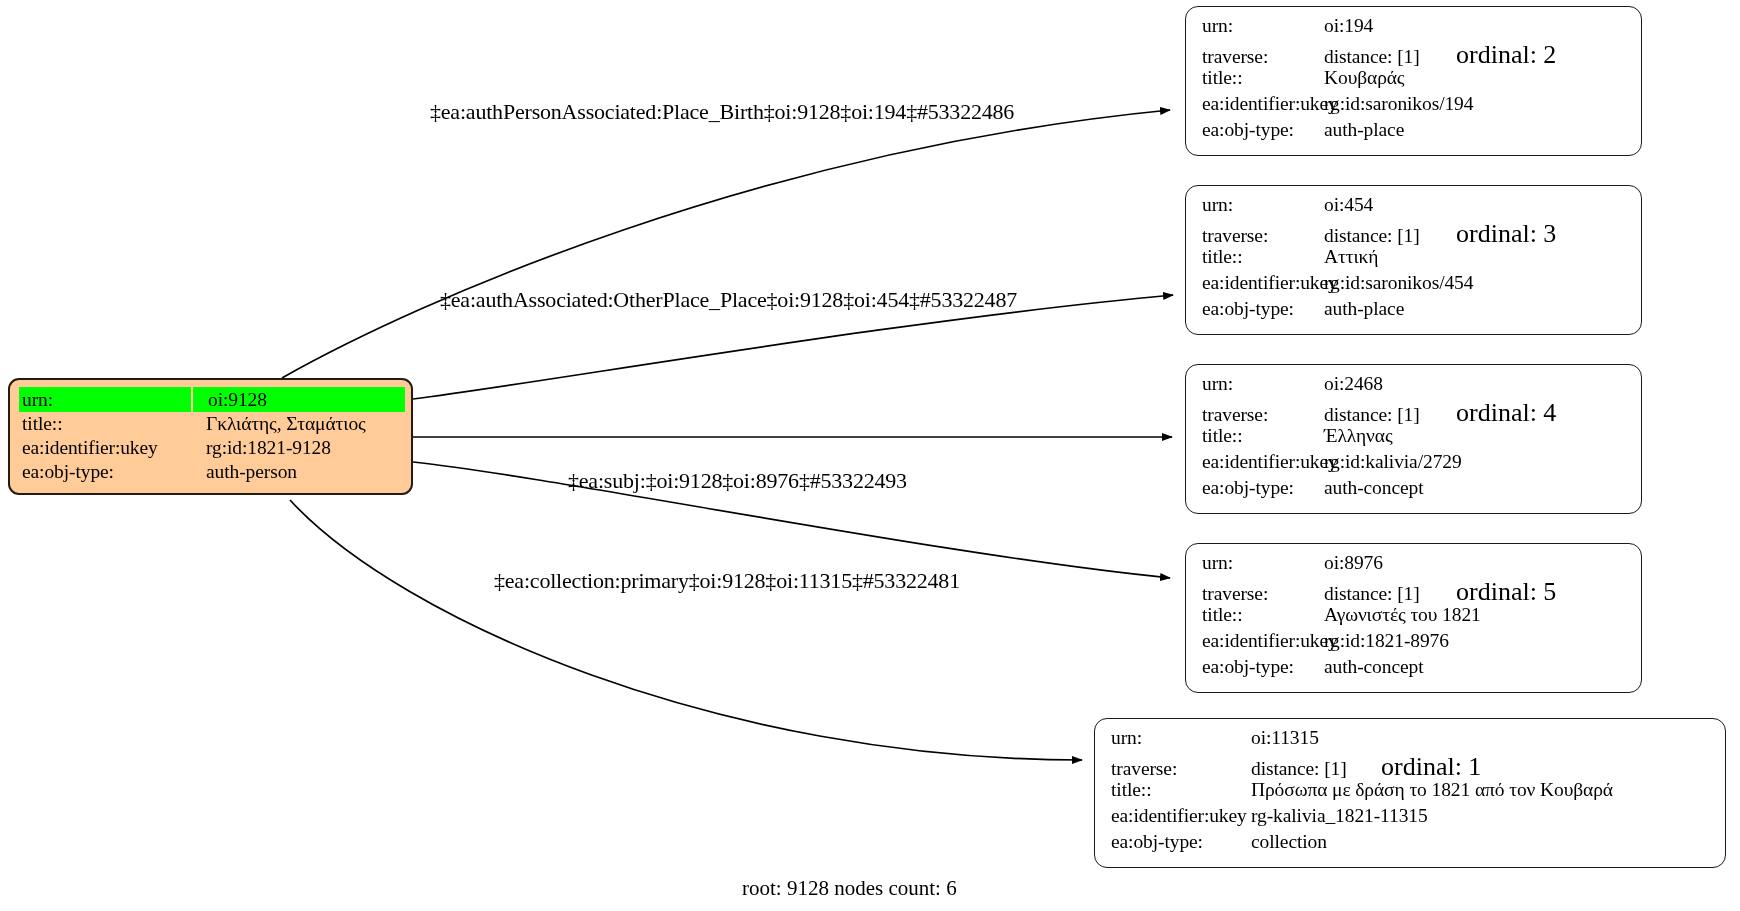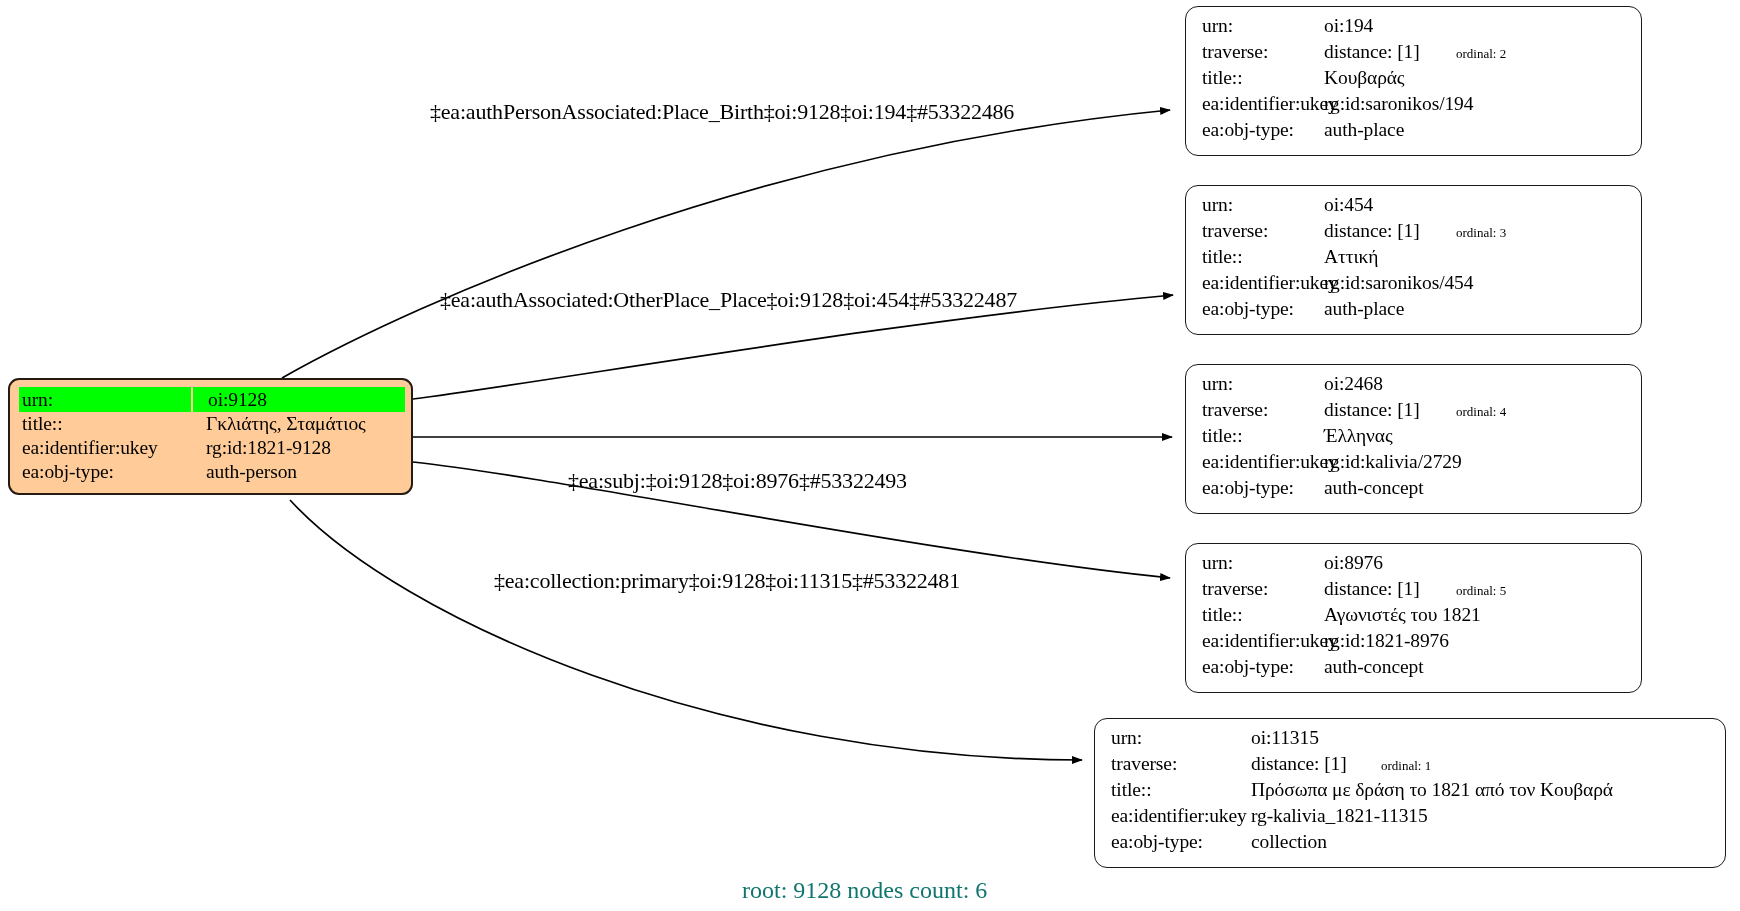--- a/index.html
+++ b/index.html
@@ -55,21 +55,21 @@
   }
   .node-row .k {
     font-size: 19.5px;
     letter-spacing: -0.1px;
   }
   .node-row .v {
     font-size: 19.5px;
     letter-spacing: -0.1px;
   }
   .node-row .v2 {
-    font-size: 13px;
+    font-size: 26px;
   }
   
   .node.target .node-row .k { width: 122px; flex: 0 0 122px; }
   .node.target .node-row .v { flex: 0 0 auto; }
   .node.target .node-row.traverse .v { width: 132px; flex: 0 0 132px; }
 
   
   .node.collection .node-row .k { width: 140px; flex: 0 0 140px; }
   .node.collection .node-row.traverse .v { width: 130px; flex: 0 0 130px; }
 
@@ -106,23 +106,23 @@
     position: absolute;
     white-space: nowrap;
     font-size: 22px;
     letter-spacing: -0.2px;
     line-height: 1;
     color: #000000;
   }
   .footer-label {
     position: absolute;
     white-space: nowrap;
-    font-size: 24px;
+    font-size: 21px;
     line-height: 1;
-    color: #0f766e;
+    color: #000000;
     text-align: right;
   }
 </style>
 </head>
 <body>
 
 <div id="graph-canvas">
 
   <svg class="edges-layer" viewBox="0 0 1740 911" width="1740" height="911" xmlns="http://www.w3.org/2000/svg">
     <defs>

